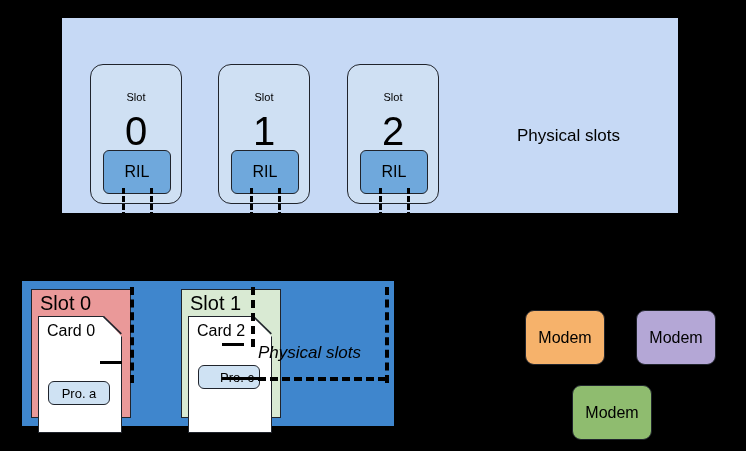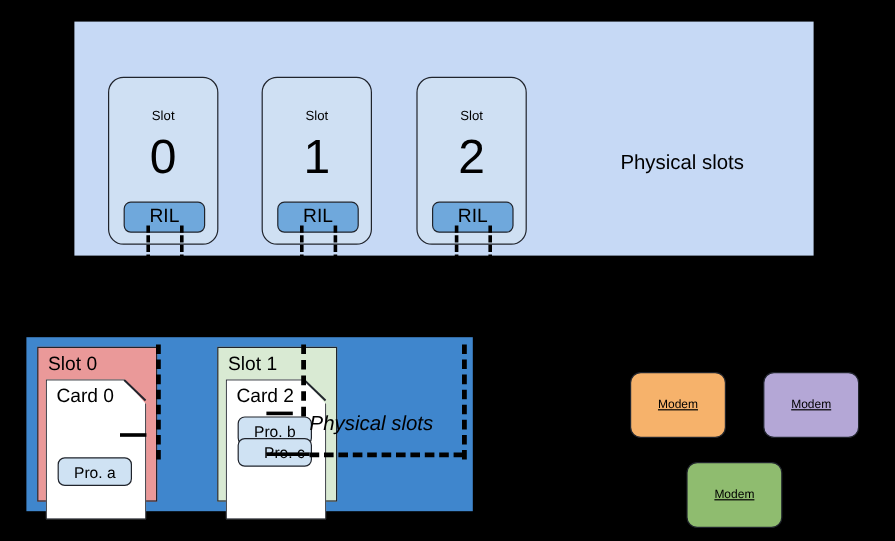--- a/index.html
+++ b/index.html
@@ -72,21 +72,21 @@
     text-align: center;
     font-size: 40px;
     line-height: 48px;
     font-weight: 400;
   }
   .ril-box {
     position: absolute;
     left: 12px;
     bottom: 9px;
     width: 68px;
-    height: 26px;
+    height: 44px;
     background: #6fa8dc;
     border: 1.4px solid #20242c;
     border-radius: 6px;
     box-sizing: border-box;
     display: flex;
     align-items: center;
     justify-content: center;
     font-size: 16px;
     line-height: 18px;
   }
@@ -124,21 +124,21 @@
     height: 129px;
     border: 1.4px solid #20242c;
     box-sizing: border-box;
   }
   .pslot.p0 { left: 9px; background: #ea9999; }
   .pslot.p1 { left: 131px; background: #d9ead3; margin-left: 28px; }
   .pslot-label {
     position: absolute;
     left: 8px;
     top: 4px;
-    font-size: 16px;
+    font-size: 20px;
     line-height: 19px;
   }
 
   
   .card {
     position: absolute;
     left: 6px;
     top: 26px;
     width: 84px;
     height: 117px;
@@ -198,23 +198,22 @@
 
   
   .modem {
     position: absolute;
     border: 1.4px solid #20242c;
     border-radius: 9px;
     box-sizing: border-box;
     display: flex;
     align-items: center;
     justify-content: center;
-    font-size: 10px;
+    font-size: 16px;
     line-height: 18px;
-    text-decoration: underline;
   }
   .modem.m0 { left: 525px; top: 310px; width: 80px; height: 55px; background: #f6b26b; }
   .modem.m1 { left: 636px; top: 310px; width: 80px; height: 55px; background: #b4a7d6; }
   .modem.m2 { left: 572px; top: 385px; width: 80px; height: 55px; background: #8fbc6f; }
 </style>
 </head>
 <body>
 
 <div class="stage">
 
@@ -258,21 +257,20 @@
       </div>
       <svg class="card-notch" viewBox="0 0 84 96">
         <path d="M65.5 0.7 L83.3 17.8" fill="none" stroke="#20242c" stroke-width="1.6"></path>
       </svg>
     </div>
 
     <div class="pslot p1">
       <div class="pslot-label">Slot 1</div>
       <div class="card">
         <div class="card-label">Card 2</div>
-        <div class="profile" style="top:30px;">Pro. b</div>
         <div class="profile" style="top:48px;padding-left:16px;">Pro. c</div>
       </div>
       <svg class="card-notch" viewBox="0 0 84 96">
         <path d="M65.5 0.7 L83.3 17.8" fill="none" stroke="#20242c" stroke-width="1.6"></path>
       </svg>
     </div>
 
     <div class="stub" style="left:78px;  top:80px;  width:22px;"></div>
     <div class="stub" style="left:200px; top:62px;  width:22px;"></div>
     <div class="stub" style="left:200px; top:96px;  width:36px;"></div>

